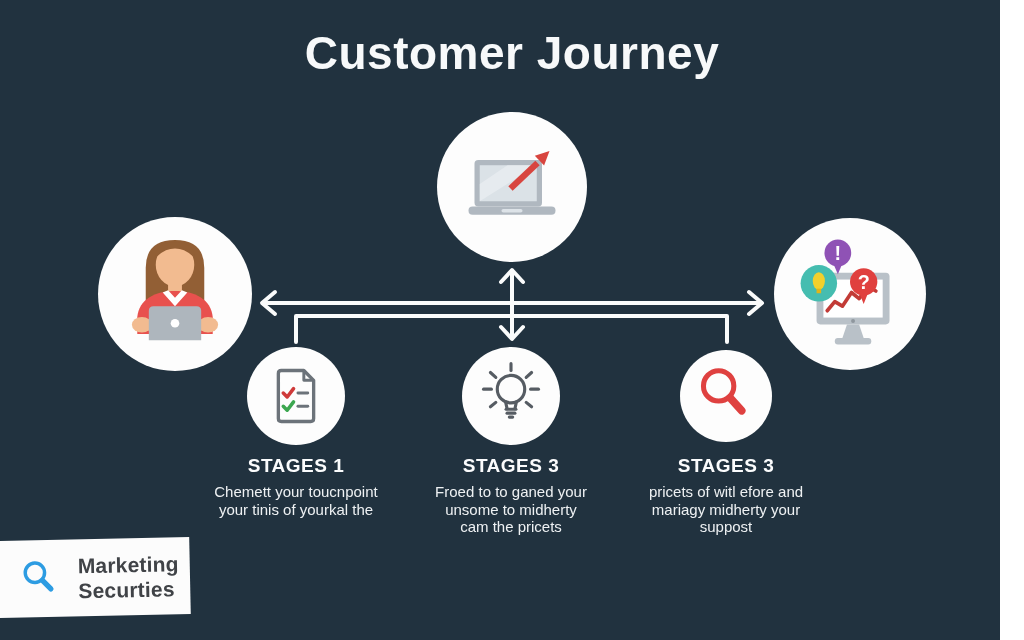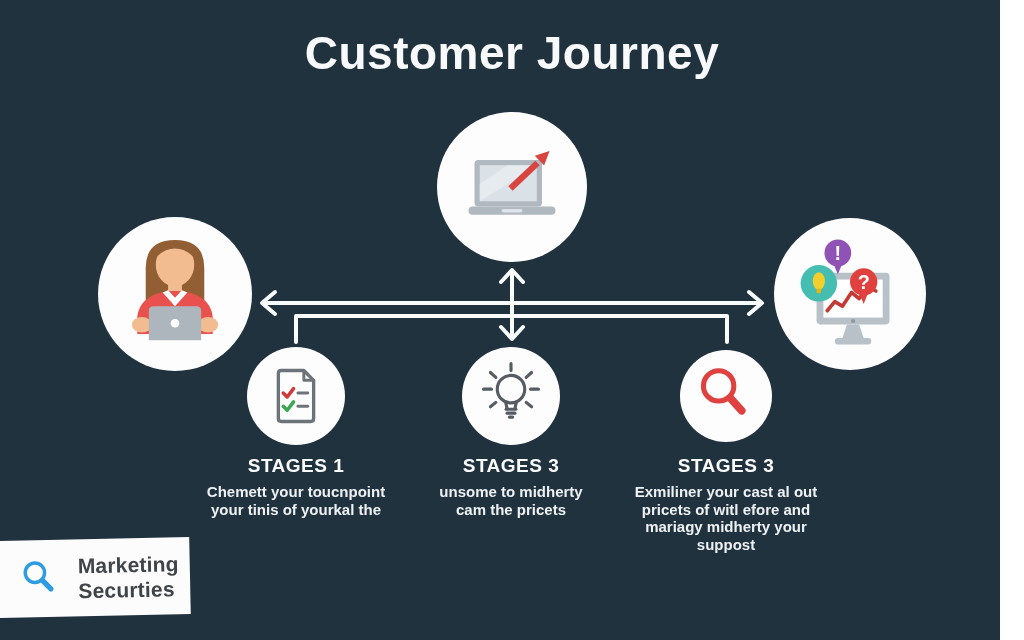--- a/index.html
+++ b/index.html
@@ -27,21 +27,21 @@
   .subnode-3  { left: 680px; top: 350px; width: 92px;  height: 92px;  }
   .node svg, .subnode svg { display: block; }
   .stage { position: absolute; text-align: center; color: #eef1f3; }
   .stage-1 { left: 196px; top: 455px; width: 200px; }
   .stage-2 { left: 411px; top: 455px; width: 200px; }
   .stage-3 { left: 621px; top: 455px; width: 210px; }
   .stage-title {
     color: #fbfcfd; font-size: 19px; font-weight: 700;
     letter-spacing: 0.5px; margin-bottom: 6px;
   }
-  .stage-line { font-size: 15px; line-height: 17.5px; font-weight: bold; }
+  .stage-line { font-size: 15px; line-height: 17.5px; }
   .logo-box {
     position: absolute; left: -6px; top: 539px; width: 196px; height: 77px;
     background: #fcfcfc; transform: rotate(-1.2deg);
     display: flex; align-items: center; padding-left: 24px;
   }
   .logo-text { margin-left: 14px; color: #404347; font-size: 21px;
     font-weight: 700; line-height: 25px; letter-spacing: 0.2px; }
 </style>
 </head>
 <body>
@@ -157,27 +157,27 @@
   </div>
 
   <div class="stage stage-1">
     <div class="stage-title">STAGES 1</div>
     <div class="stage-line">Chemett your toucnpoint</div>
     <div class="stage-line">your tinis of yourkal the</div>
   </div>
 
   <div class="stage stage-2">
     <div class="stage-title">STAGES 3</div>
+    <div class="stage-line">Froed to to ganed your</div>
     <div class="stage-line">unsome to midherty</div>
     <div class="stage-line">cam the pricets</div>
   </div>
 
   <div class="stage stage-3">
     <div class="stage-title">STAGES 3</div>
-    <div class="stage-line">Exmiliner your cast al out</div>
     <div class="stage-line">pricets of witl efore and</div>
     <div class="stage-line">mariagy midherty your</div>
     <div class="stage-line">suppost</div>
   </div>
 
   <div class="logo-box">
     <svg width="46" height="46" viewBox="0 0 100 100">
       <circle cx="37" cy="36" r="21" fill="none" stroke="#2d9ce2" stroke-width="7.5"></circle>
       <line x1="53" y1="53" x2="71" y2="72" stroke="#2d9ce2" stroke-width="11.5" stroke-linecap="round"></line>
     </svg>

